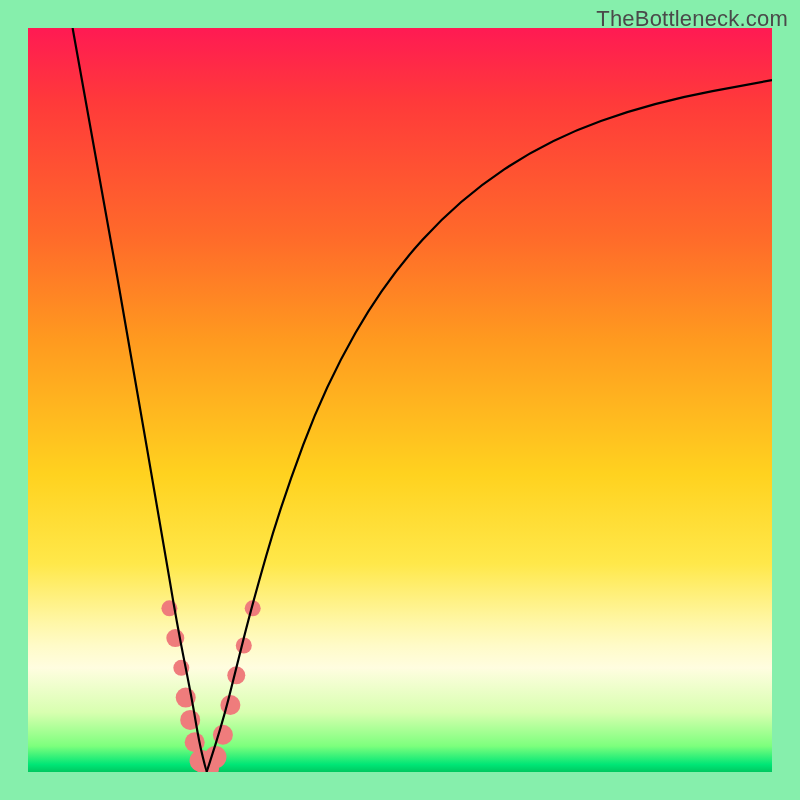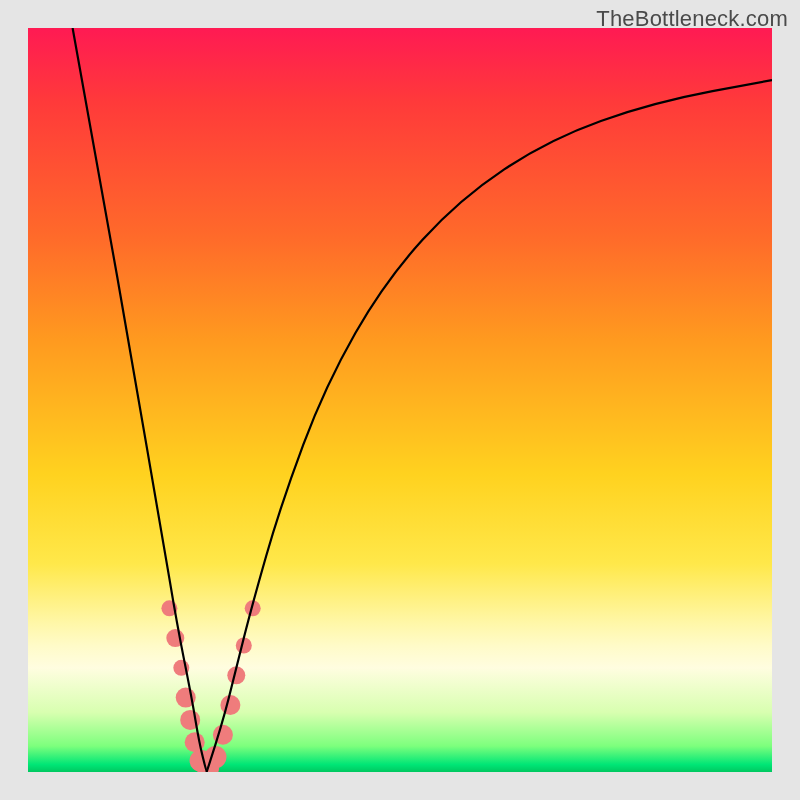--- a/index.html
+++ b/index.html
@@ -7,21 +7,21 @@
     padding: 0;
     width: 800px;
     height: 800px;
     background: #000;
     overflow: hidden;
     font-family: Arial, Helvetica, sans-serif;
   }
   .frame {
     position: absolute;
     inset: 0;
-    background: #e5e5e5;
+    background: #86efac;
   }
   .plot-area {
     position: absolute;
     left: 28px;
     top: 28px;
     width: 744px;
     height: 744px;
     overflow: hidden;
   }
   .gradient {

